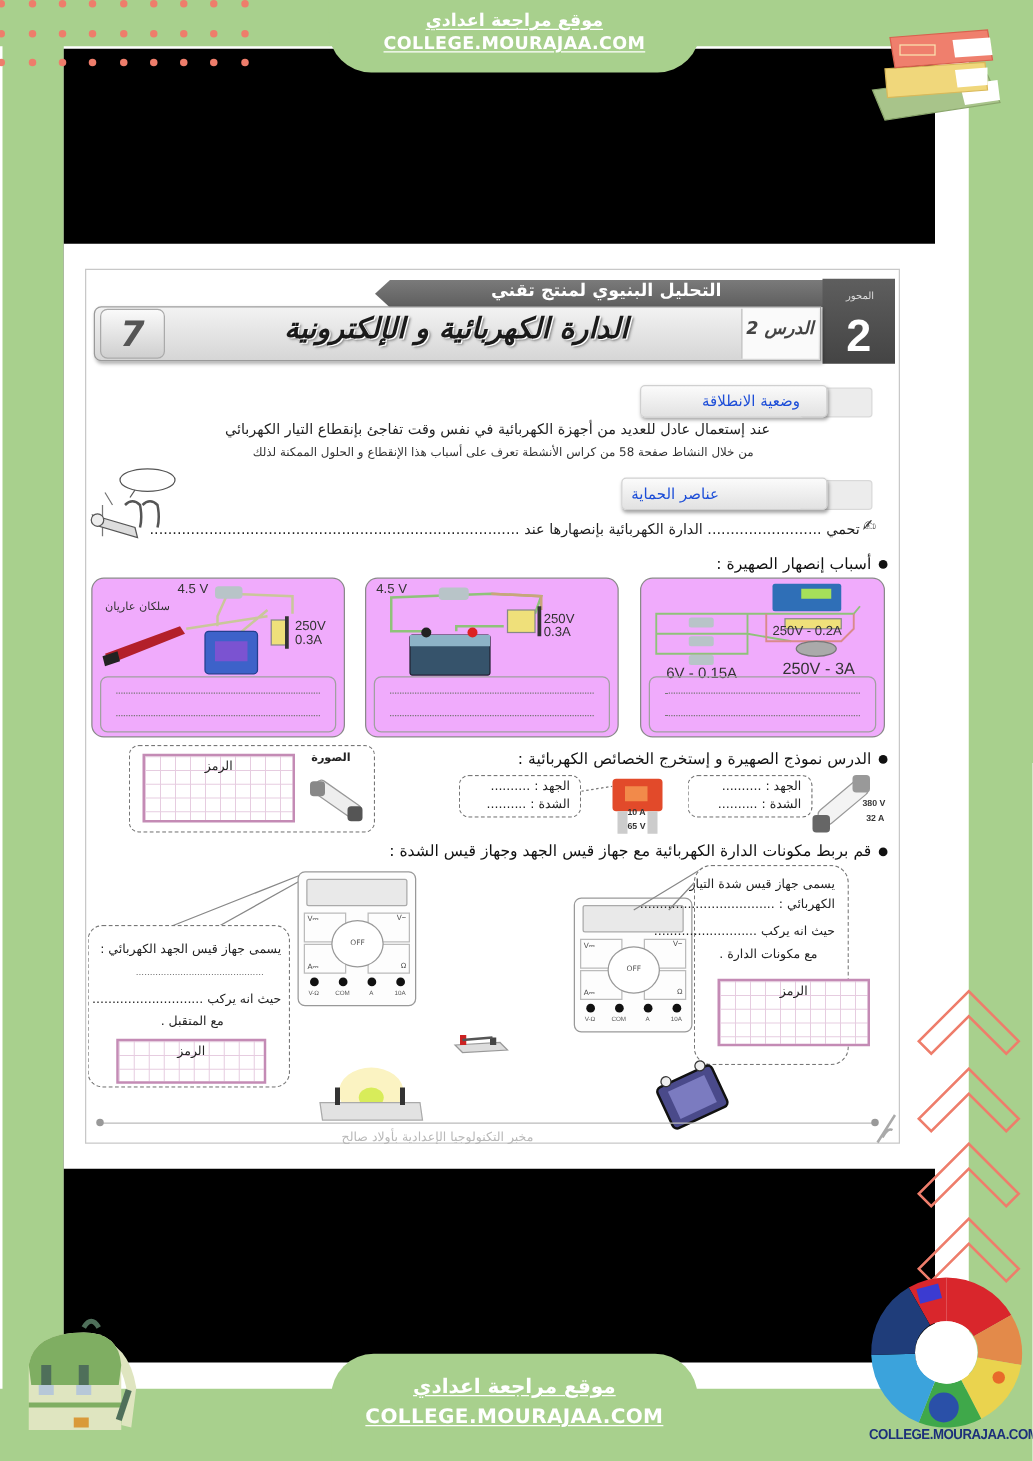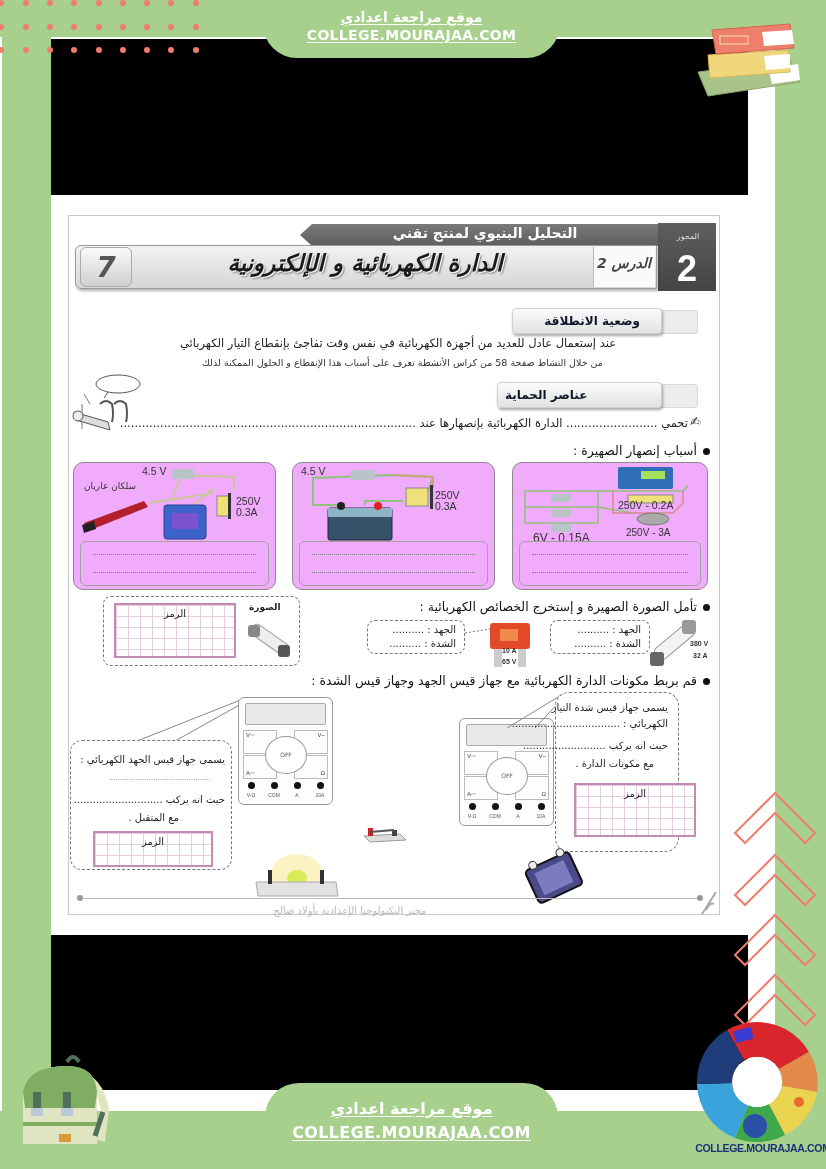--- a/index.html
+++ b/index.html
@@ -28,21 +28,21 @@
   .axis-label{left:668px;top:232px;font-size:8px;color:#ddd;width:40px;text-align:center}
   .axis-num{left:658px;top:248px;width:58px;text-align:center;font-size:36px;font-weight:bold;color:#fff;font-family:"Liberation Sans",sans-serif}
   .lesson-box{left:75px;top:245px;width:582px;height:44px;border:1px solid #9a9a9a;border-radius:6px 0 0 6px;background:linear-gradient(#f2f2f2,#d6d6d6);box-shadow:1px 2px 3px rgba(0,0,0,.3)}
   .lesson-tab{left:593px;top:247px;width:62px;height:40px;background:#fafafa;border-left:1px solid #bbb}
   .lesson-lbl{left:594px;top:255px;width:60px;text-align:center;font-size:14px;font-weight:bold;color:#444;font-style:italic}
   .lesson-title{left:140px;top:250px;width:450px;text-align:center;font-size:23px;font-weight:bold;font-style:italic;color:#1a1a1a;text-shadow:1px 1px 0 #fff,2px 2px 2px #888;letter-spacing:2px}
   .grade-badge{left:80px;top:247px;width:52px;height:40px;border:1px solid #aaa;border-radius:6px;background:linear-gradient(#fafafa,#cfcfcf);text-align:center;font-size:28px;font-weight:bold;font-style:italic;color:#555;line-height:40px}
   
   .sec-tab{height:26px;border-radius:4px;background:linear-gradient(#fbfbfb,#e2e2e2);box-shadow:1px 2px 3px rgba(0,0,0,.35);border:1px solid #d0d0d0}
   .sec-sq{width:58px;height:24px;background:#ececec;border:1px solid #d9d9d9;border-radius:3px}
-  .sec-title{font-size:12px;font-weight:bold;color:#0f172a;letter-spacing:2px}
+  .sec-title{font-size:12px;font-weight:normal;color:#1d4ed8;letter-spacing:2px}
   .txt12{font-size:11.5px;color:#222}
   .txt10{font-size:9.5px;color:#333}
   .bullet{font-size:12.5px;color:#111}
   .bullet::before{content:"";display:inline-block;width:7px;height:7px;border-radius:50%;background:#111;margin-left:6px;vertical-align:middle}
   
   .panel{border:1.5px solid #8a8a8a;border-radius:10px;background:#f0abfc}
   .answer{position:absolute;left:6px;right:6px;top:78px;height:45px;border:1.5px solid #a0a0a0;border-radius:6px}
   .answer .ln{position:absolute;left:12px;right:12px;border-bottom:1.5px dotted #777}
   .lbl{position:absolute;font-family:"Liberation Sans",sans-serif;font-size:10.5px;color:#333;white-space:nowrap}
   
@@ -184,29 +184,29 @@
     <path d="M100 28 L100 50 L160 50 L170 40 L170 28" stroke="#d98a8a" stroke-width="1.5" fill="none"></path>
     <rect x="105" y="4" width="55" height="22" rx="2" fill="#2f6fb7"></rect>
     <rect x="128" y="8" width="24" height="8" fill="#a6e05a"></rect>
     <rect x="38" y="31" width="20" height="8" rx="2" fill="#b8c4c8"></rect>
     <rect x="38" y="46" width="20" height="8" rx="2" fill="#b8c4c8"></rect>
     <rect x="38" y="61" width="20" height="8" rx="2" fill="#b8c4c8"></rect>
     <rect x="115" y="32" width="45" height="8" fill="#efe07a" stroke="#888"></rect>
     <ellipse cx="140" cy="56" rx="16" ry="6" fill="#aaa" stroke="#777"></ellipse>
   </svg>
   <span class="lbl" style="left:105px;top:36px">250V - 0.2A</span>
-  <span class="lbl" style="left:113px;top:64px;font-size:10px">250V - 3A</span>
+  <span class="lbl" style="left:113px;top:64px;font-size:13px">250V - 3A</span>
   <span class="lbl" style="left:20px;top:68px;font-size:12px">6V - 0.15A</span>
   <div class="answer">
       <div class="ln" style="top:12px"></div>
       <div class="ln" style="top:30px"></div>
     </div>
 </div>
 
-<div class="abs ar bullet" style="left:340px;top:599px;width:370px;text-align:right">تأمل الصورة الصهيرة و إستخرج الخصائص الكهربائية :</div>
+<div class="abs ar bullet" style="left:340px;top:599px;width:370px;text-align:right">الدرس نموذج الصهيرة و إستخرج الخصائص الكهربائية :</div>
 <div class="abs dashed" style="left:103px;top:596px;width:197px;height:70px">
   <div class="abs grid" style="left:10px;top:6px;width:122px;height:55px">
     <span class="gl ar">الرمز</span>
   </div>
   <span class="abs ar" style="left:145px;top:5px;font-size:9px;font-weight:bold">الصورة</span>
   <svg class="abs" style="left:140px;top:22px" width="50" height="42" viewBox="0 0 50 42">
     <rect x="5" y="14" width="42" height="12" rx="4" transform="rotate(35 25 20)" fill="#eee" stroke="#999"></rect>
     <rect x="4" y="6" width="12" height="12" rx="3" fill="#888"></rect>
     <rect x="34" y="26" width="12" height="12" rx="3" fill="#555"></rect>
   </svg>

